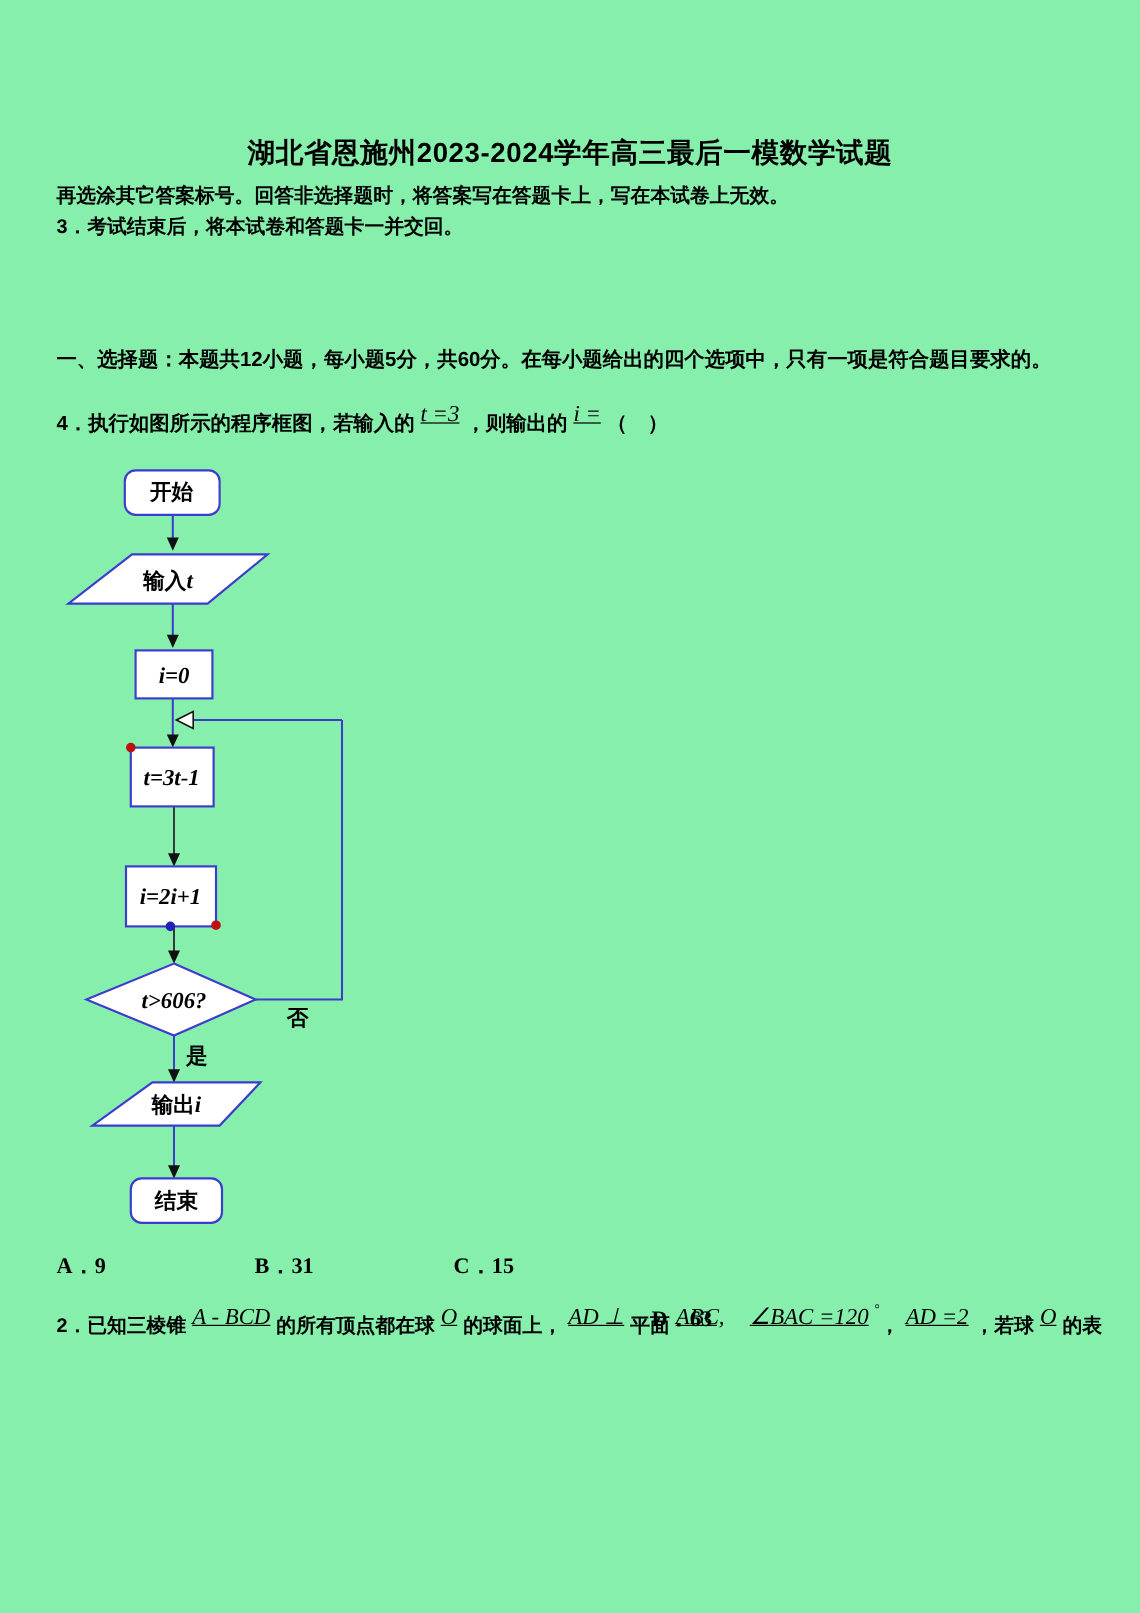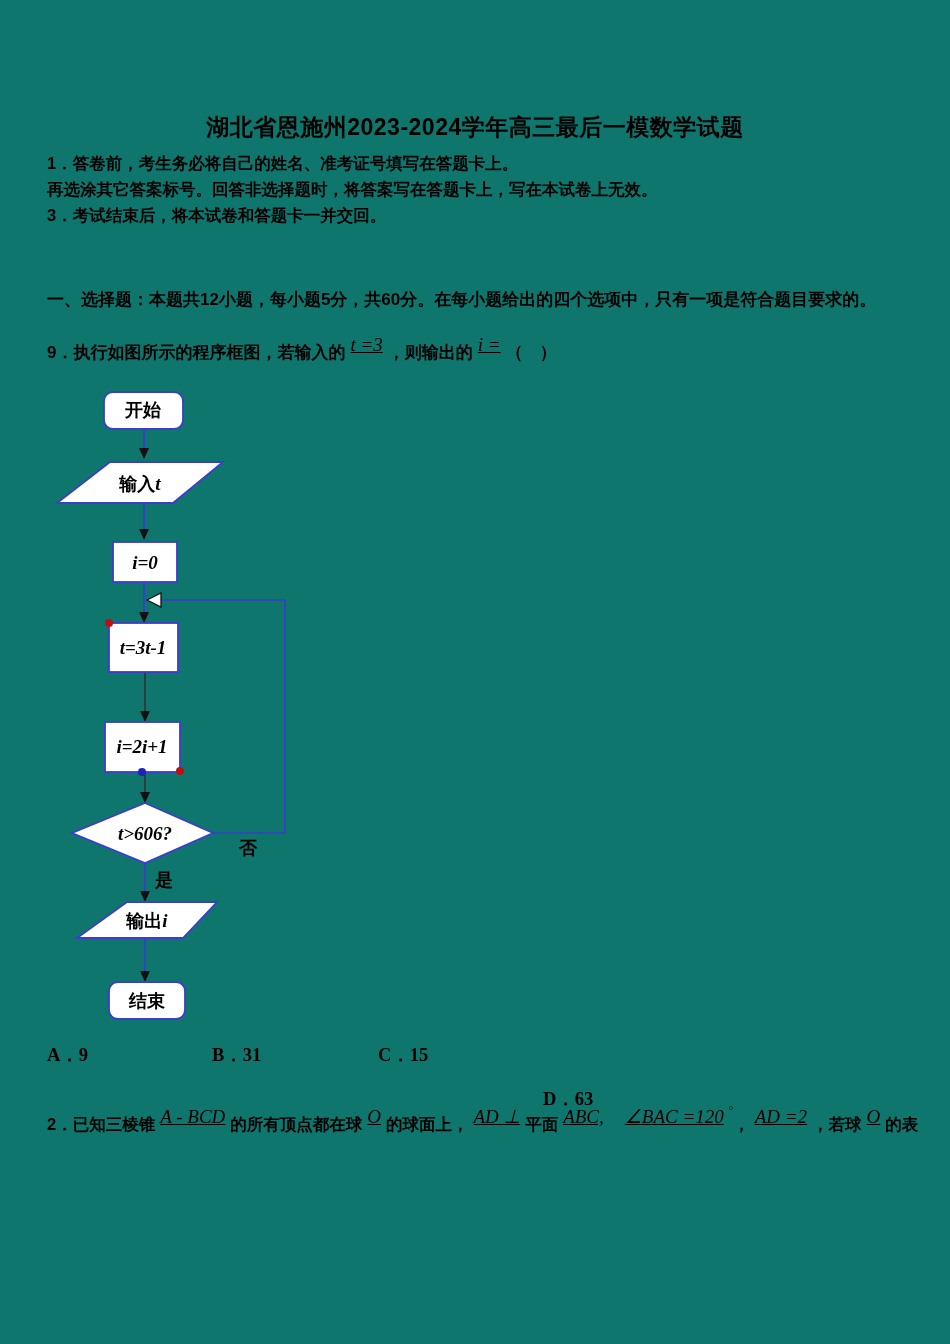--- a/index.html
+++ b/index.html
@@ -1,21 +1,21 @@
 <!DOCTYPE html>
 <html><head>
 <meta charset="utf-8">
 <style>
   * { box-sizing: border-box; }
   html, body { margin: 0; padding: 0; background: #ffffff; }
   .page {
     position: relative;
     width: 950px;
     height: 1344px;
-    background: #0f766e;
+    background: #86efac;
     color: #000;
     font-family: "Liberation Sans", sans-serif;
     overflow: hidden;
   }
   .exam-title {
     position: absolute;
     top: 112px; left: 0;
     width: 100%;
     text-align: center;
     font-size: 23px;
@@ -60,21 +60,21 @@
     text-decoration: underline;
   }
   .deg {
     font-family: "Liberation Serif", serif;
     font-weight: normal;
     font-size: 11px;
     position: relative;
     top: -16px;
     display: inline-block;
   }
-  .gap-left { margin-left: 16px; margin-top: 20px; }
+  .gap-left { margin-left: 16px; }
   .flowchart-svg {
     position: absolute;
     left: 0; top: 385px;
   }
   .fc-cn {
     font-family: "Liberation Sans", sans-serif;
     font-weight: bold;
     font-size: 18px;
     fill: #000;
   }
@@ -116,29 +116,28 @@
   }
 </style>
 </head>
 <body>
 
 <div class="page">
 
   <div class="exam-title">湖北省恩施州2023-2024学年高三最后一模数学试题</div>
 
   <div class="notice">
-    <div>1．答卷前，考生务必将自己的姓名、准考证号填写在答题卡上。</div>
     <div>再选涂其它答案标号。回答非选择题时，将答案写在答题卡上，写在本试卷上无效。</div>
     <div>3．考试结束后，将本试卷和答题卡一并交回。</div>
   </div>
 
   <div class="section-heading">一、选择题：本题共12小题，每小题5分，共60分。在每小题给出的四个选项中，只有一项是符合题目要求的。</div>
 
   <div class="q1-line">
-    <span>9．执行如图所示的程序框图，若输入的</span><span class="mraise">t =3</span><span>，则输出的</span><span class="mraise">i =</span><span>（　）</span>
+    <span>4．执行如图所示的程序框图，若输入的</span><span class="mraise">t =3</span><span>，则输出的</span><span class="mraise">i =</span><span>（　）</span>
   </div>
 
   <svg class="flowchart-svg" width="340" height="650" viewBox="0 0 340 650">
 
     <line x1="144" y1="44" x2="144" y2="66" stroke-width="1.7" stroke="#3c3ccd"></line>
     <line x1="144" y1="118" x2="144" y2="147" stroke-width="1.7" stroke="#3c3ccd"></line>
     <line x1="144" y1="197" x2="144" y2="230" stroke-width="1.7" stroke="#3c3ccd"></line>
     <line x1="285" y1="215" x2="154" y2="215" stroke-width="1.7" stroke="#3c3ccd"></line>
     <line x1="145" y1="287" x2="145" y2="329" stroke-width="1.6" stroke="#333333"></line>
     <line x1="145" y1="387" x2="145" y2="410" stroke-width="1.6" stroke="#333333"></line>

